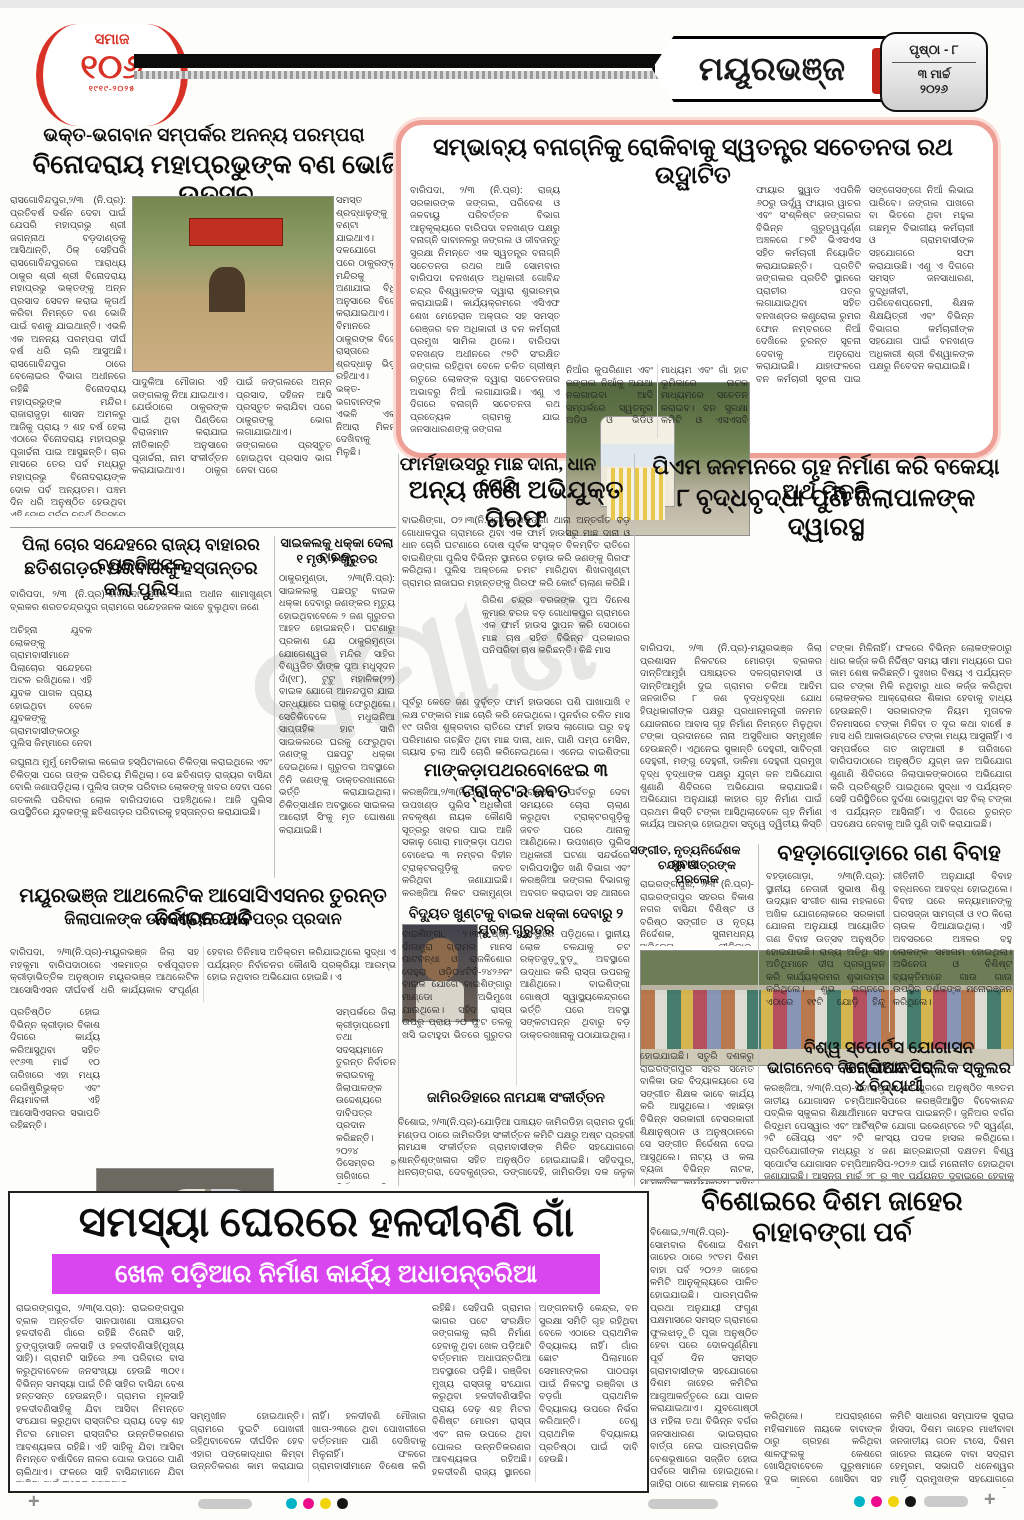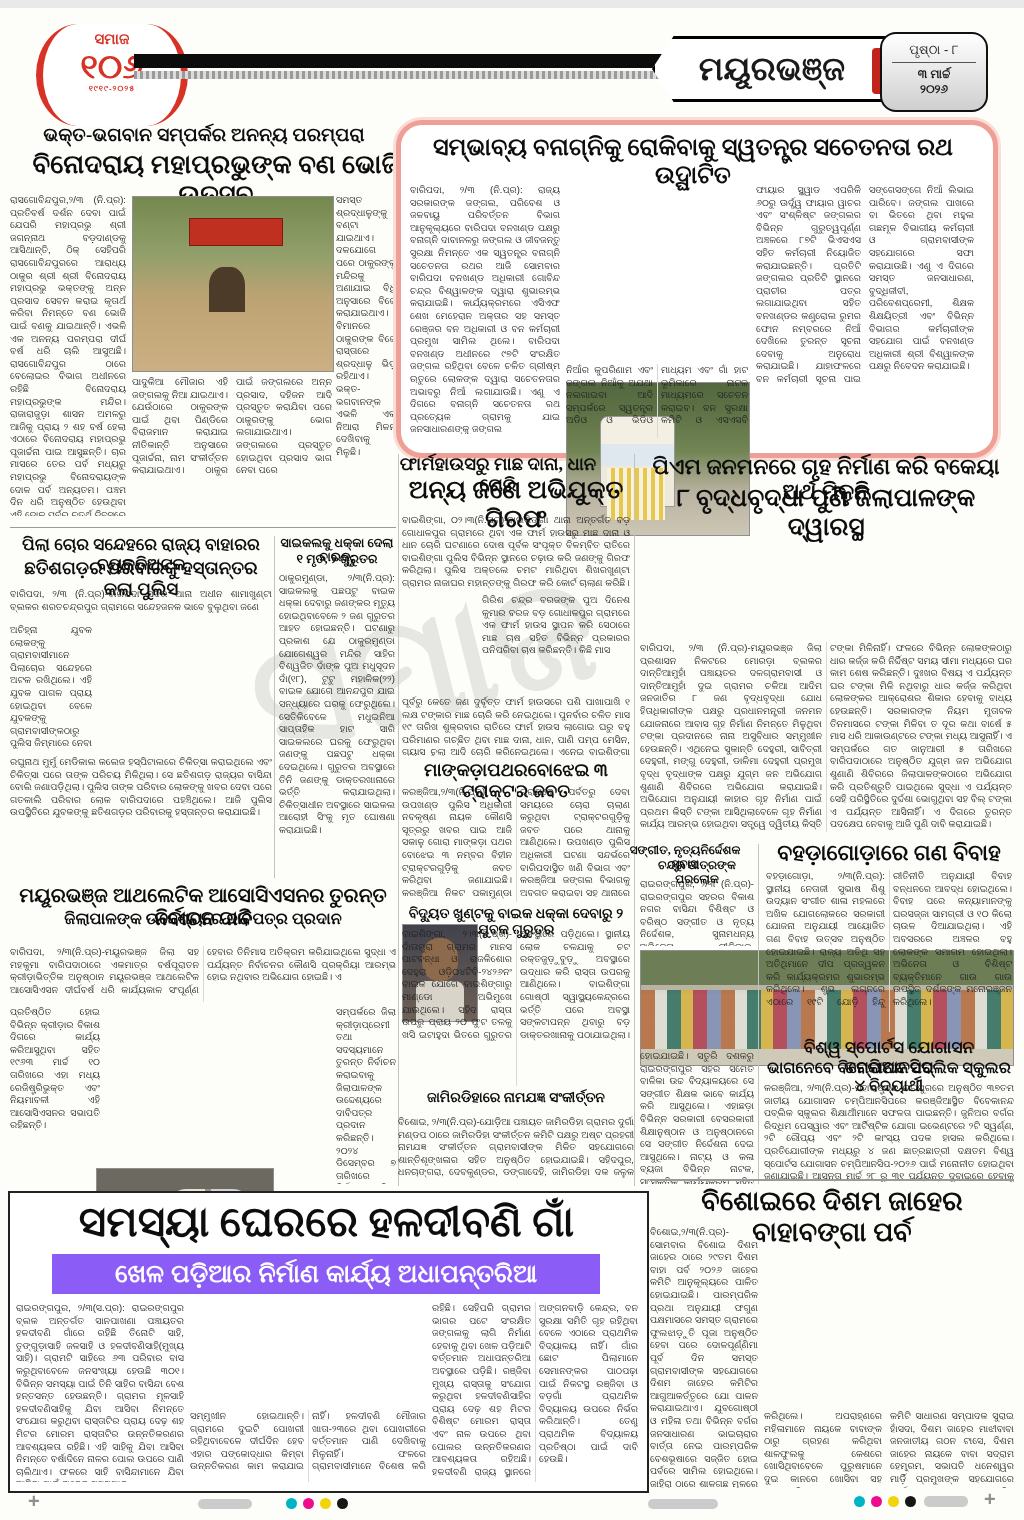--- a/index.html
+++ b/index.html
@@ -17,27 +17,27 @@
         background:#fff;text-align:center;padding-top:6px;box-sizing:border-box;}
   #logo .lg-top{color:#d83227;font-weight:bold;font-size:15px;}
   #logo .lg-num{color:#d83227;font-weight:bold;font-size:34px;line-height:36px;}
   #logo .lg-years{color:#d83227;font-size:8px;font-weight:bold;letter-spacing:1px;}
   #bar1{background:#0c0c0c;}
   #bar2{background:repeating-linear-gradient(90deg,#9a9a9a 0 3px,#dcdcdc 3px 6px);}
   #section-banner{background:#fff;border:3px solid #000;clip-path:polygon(0 50%,9% 0,100% 0,100% 100%,9% 100%);
         display:flex;align-items:center;justify-content:center;font-size:33px;font-weight:bold;}
   #date-badge{background:linear-gradient(180deg,#ffffff,#cfcfcf);border:2px solid #111;border-radius:16px;
         text-align:center;padding-top:8px;box-sizing:border-box;}
-  #date-badge .pg{font-size:13px;font-weight:normal;border-bottom:1px solid #555;padding-bottom:4px;margin:0 10px 4px;}
+  #date-badge .pg{font-size:13px;font-weight:bold;border-bottom:1px solid #555;padding-bottom:4px;margin:0 10px 4px;}
   #date-badge .dt{font-size:12px;font-weight:bold;line-height:15px;}
   .badge-red{position:absolute;background:#c1241b;width:14px;height:46px;border-radius:4px;}
   
   #redbox{border:5px solid #efa096;border-radius:26px;background:#fff;box-shadow:0 0 0 3px #fbdcd6;}
   
-  #bl-bar{background:#8b5cf6;color:#fff;display:flex;align-items:center;justify-content:center;
+  #bl-bar{background:#d946ef;color:#fff;display:flex;align-items:center;justify-content:center;
           font-weight:bold;font-size:25px;}
   #bl-box{border:2px solid #222;background:#fff;}
   .wm{color:rgba(110,110,110,0.16);font-weight:bold;transform:rotate(-14deg);pointer-events:none;}
   
   .ph-bhoji{background:linear-gradient(180deg,#74884f 0%,#93a06b 34%,#bda374 58%,#ccb083 100%);position:relative;}
   .ph-bhoji::before{content:"";position:absolute;left:28%;top:12%;width:46%;height:15%;background:#c03020;border:1px solid #7e1a10;}
   .ph-bhoji::after{content:"";position:absolute;left:38%;top:40%;width:18%;height:26%;background:#4c3b28;border-radius:40% 40% 0 0;}
   .ph-truck{background:linear-gradient(180deg,#53683f 0%,#73855390 45%,#b9b2a0 72%,#cdc7b6 100%),linear-gradient(180deg,#5b7346,#8d9a6b);position:relative;}
   .ph-truck::before{content:"";position:absolute;left:18%;top:22%;width:40%;height:58%;background:linear-gradient(180deg,#f3efe2 0 30%,#dfe8ef 30% 55%,#efe9da 55% 100%);border-radius:8px 8px 0 0;border:1px solid #999;}
   .ph-truck::after{content:"";position:absolute;left:22%;top:56%;width:32%;height:34%;background:repeating-linear-gradient(90deg,#f5f2e4 0 4px,#e8c84a 4px 8px);}

